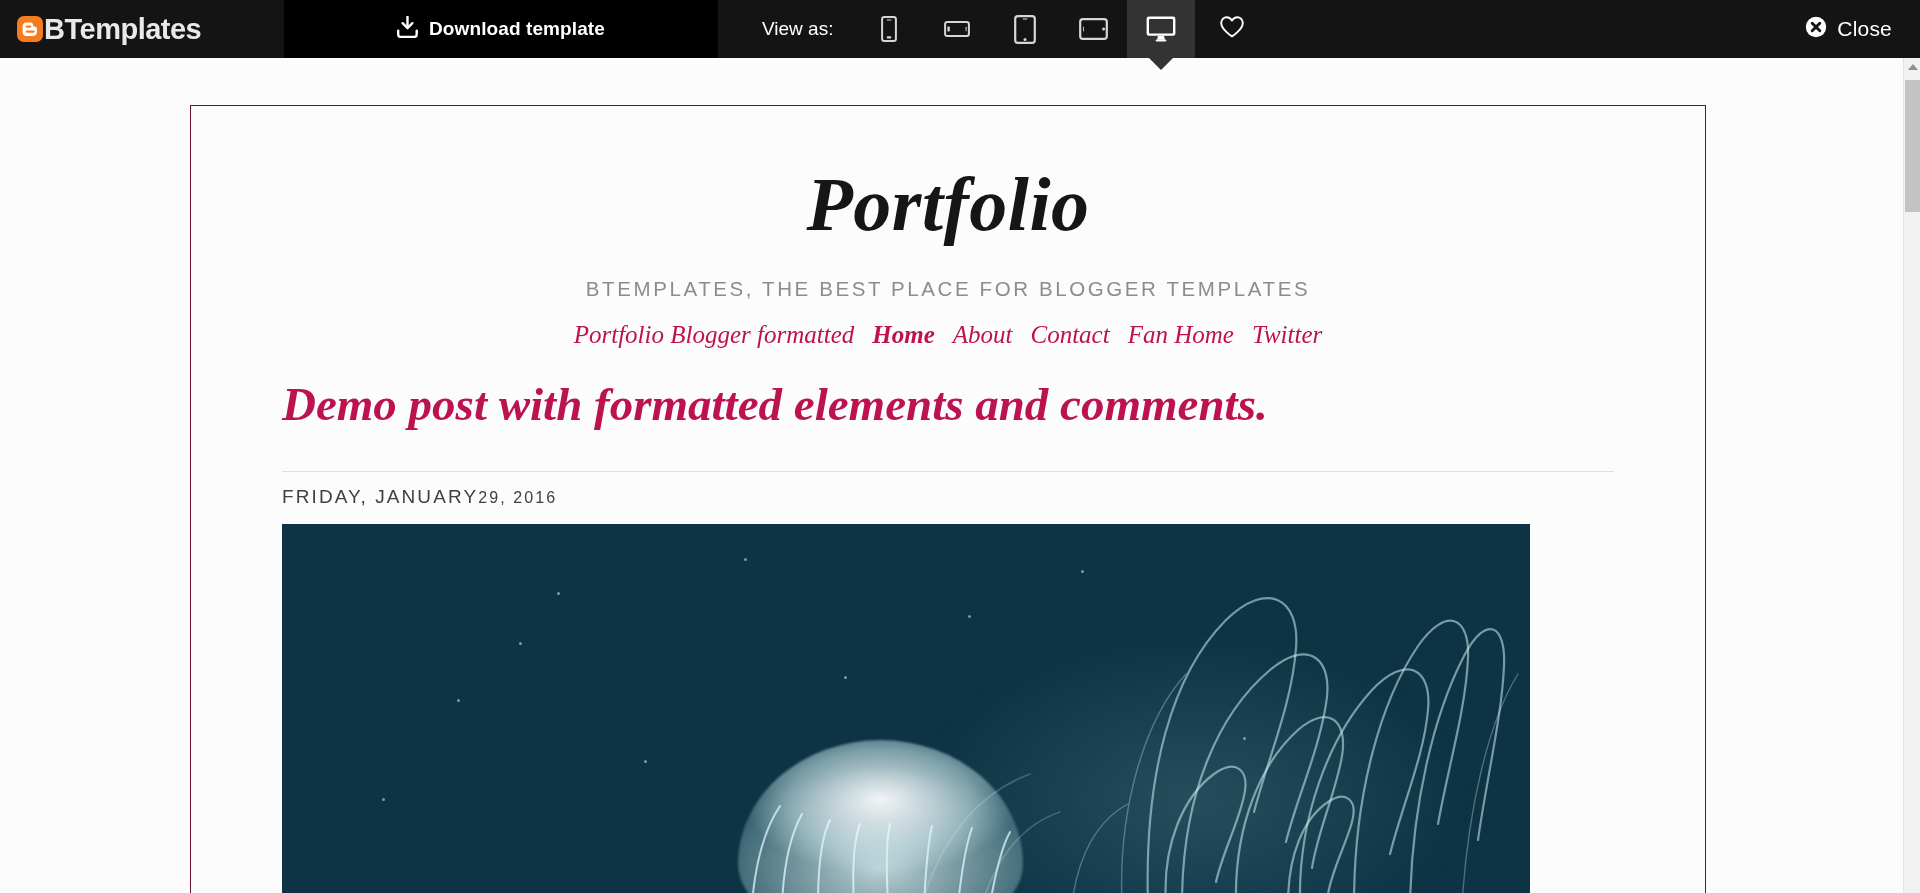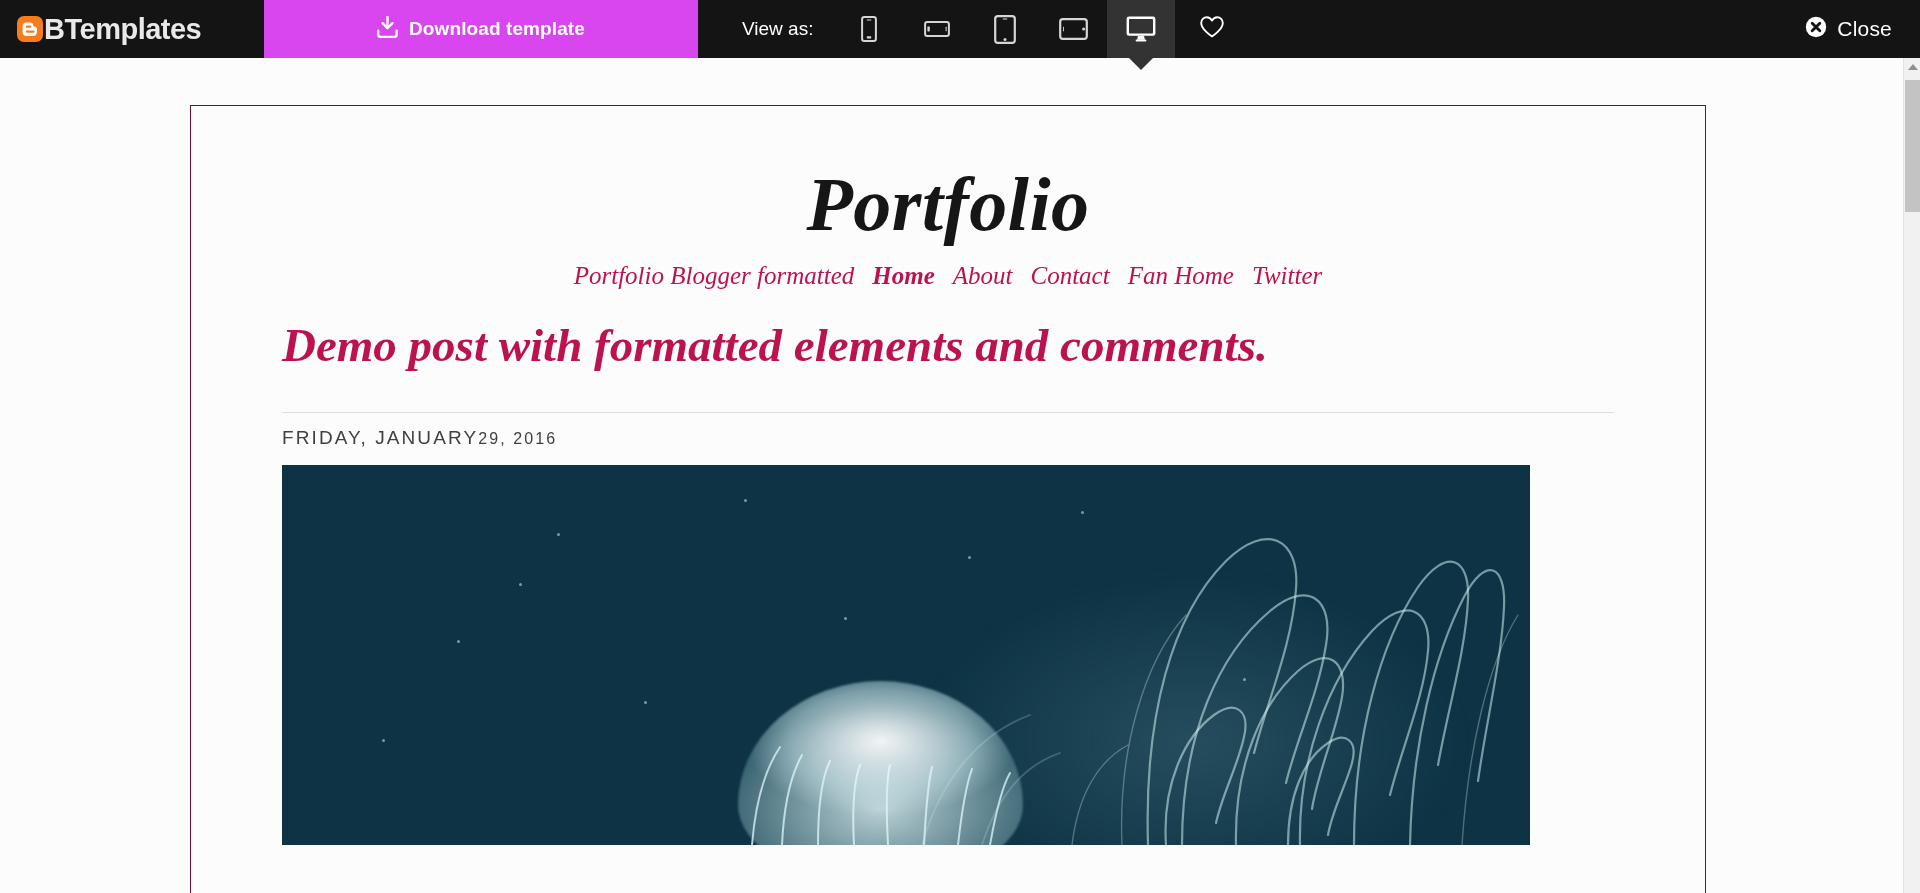--- a/index.html
+++ b/index.html
@@ -18,21 +18,21 @@
     top: 0; left: 0;
     width: 1920px;
     height: 58px;
     background: #141414;
     display: flex;
     align-items: stretch;
     z-index: 50;
   }
 
   #brand {
-    width: 264px;
+    width: 284px;
     height: 58px;
     display: flex;
     align-items: center;
     padding-left: 17px;
     background: #141414;
     flex: 0 0 auto;
   }
   #brand-logo {
     width: 26px; height: 26px;
     flex: 0 0 auto;
@@ -45,21 +45,21 @@
     font-size: 29px;
     font-weight: bold;
     letter-spacing: -0.5px;
     line-height: 1;
     font-family: "Liberation Sans", sans-serif;
   }
 
   #download-panel {
     width: 434px;
     flex: 0 0 auto;
-    background: #d946ef;
+    background: #000000;
     display: flex;
     align-items: center;
     justify-content: center;
     gap: 11px;
     cursor: pointer;
   }
   #download-icon { display: block; }
   #download-label {
     color: #ffffff;
     font-size: 19px;
@@ -417,20 +417,21 @@
   </div>
 </div>
 
 <div id="preview-area">
 
   <div id="site-frame">
     <div id="site-inner">
 
       <h1 id="site-title">Portfolio</h1>
 
+      <div id="site-tagline">BTemplates, the best place for Blogger templates</div>
 
       <nav id="site-nav">
         <a class="nav-link" href="#">Portfolio Blogger formatted</a><a class="nav-link current" href="#">Home</a><a class="nav-link" href="#">About</a><a class="nav-link" href="#">Contact</a><a class="nav-link" href="#">Fan Home</a><a class="nav-link" href="#">Twitter</a>
       </nav>
 
       <article id="post">
         <h2 id="post-title">Demo post with formatted elements and comments.</h2>
 
         <div id="post-divider"></div>
 

